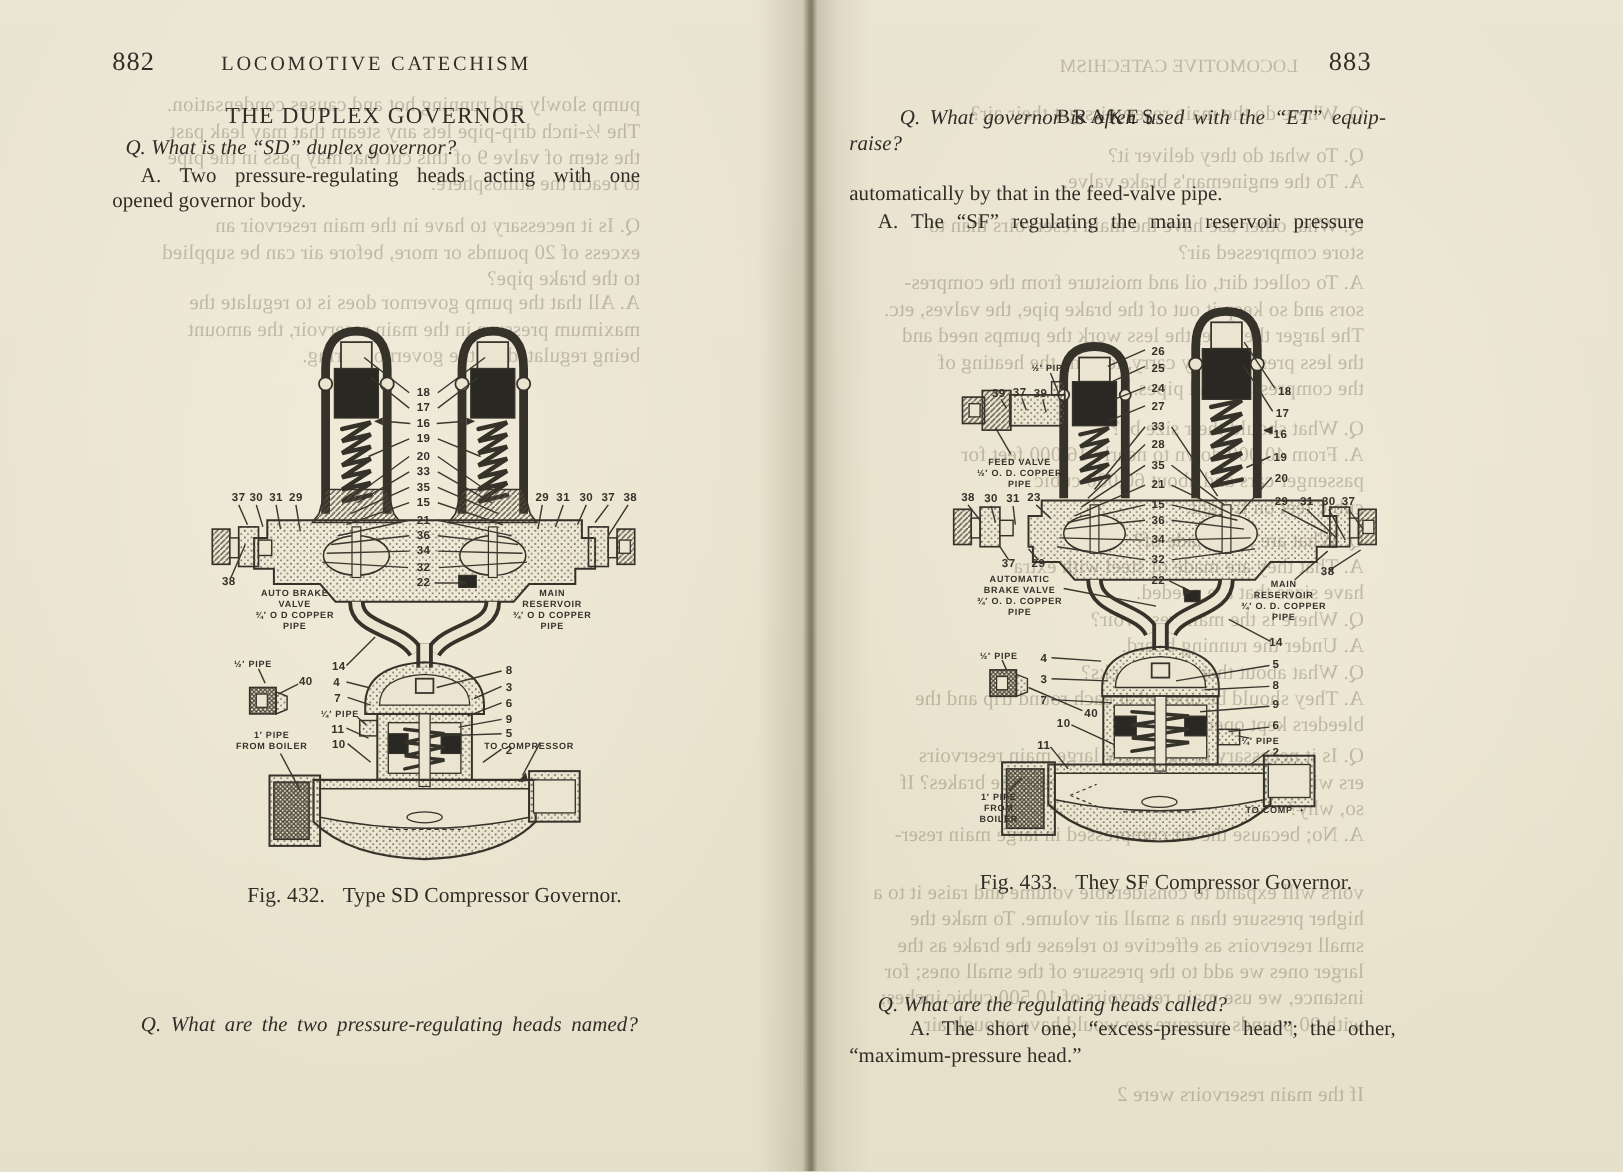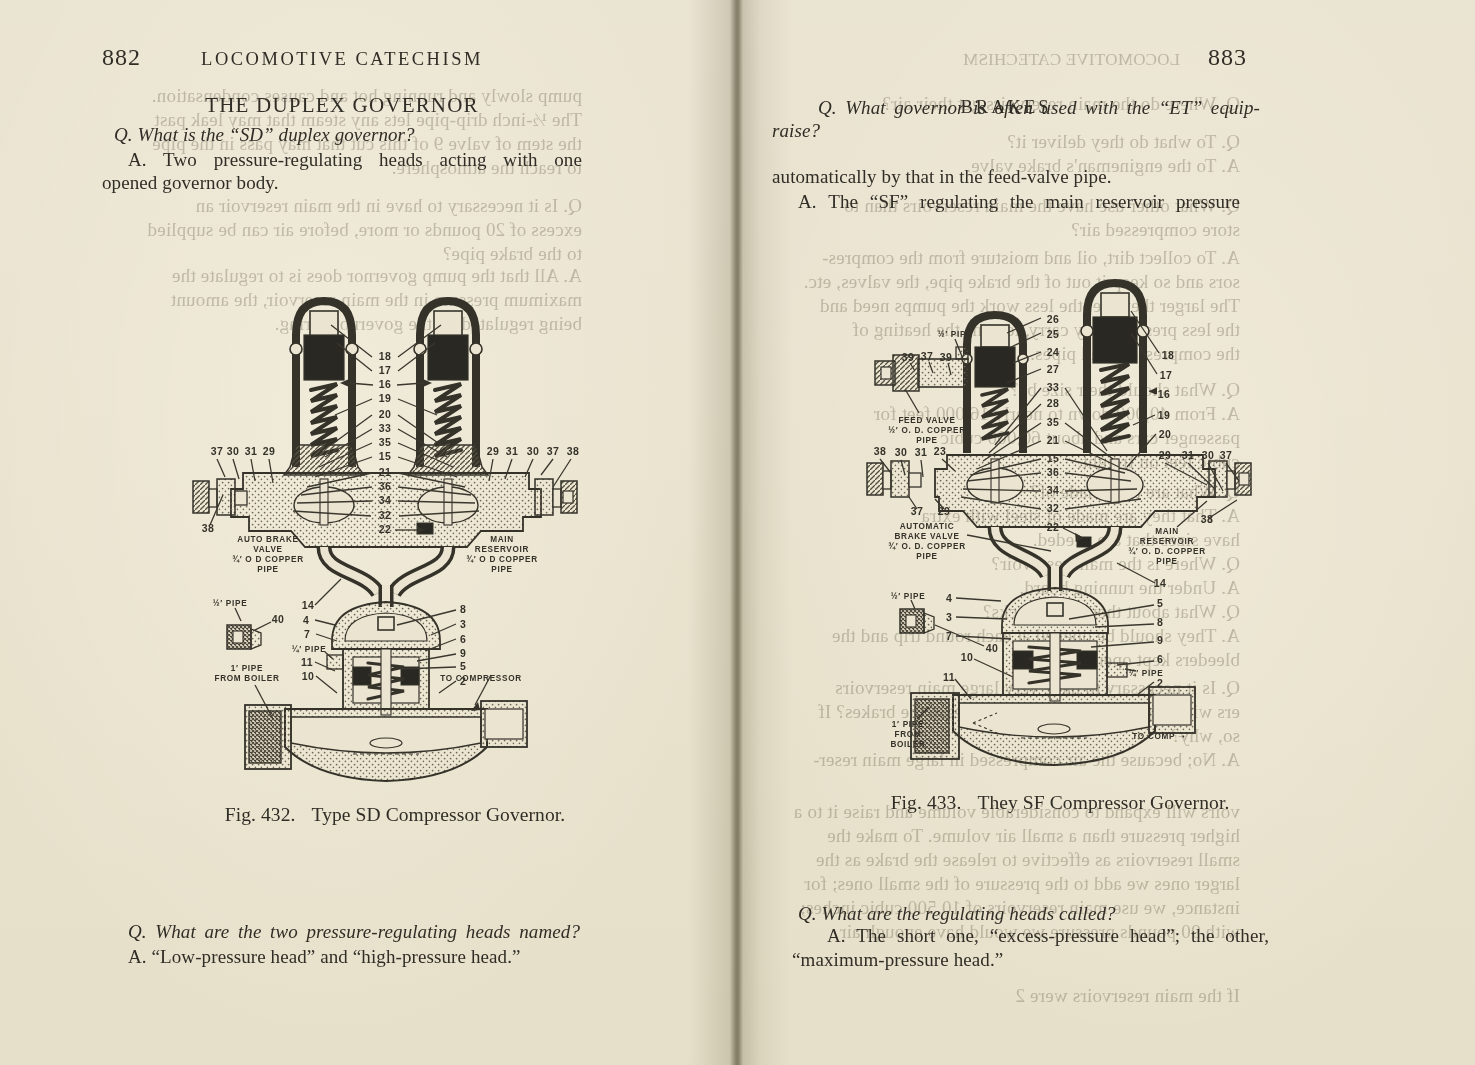--- a/index.html
+++ b/index.html
@@ -94,36 +94,35 @@
   <div class="txt sect center" style="left:102px;top:94px;width:480px;z-index:2;">THE DUPLEX GOVERNOR</div>
   <div class="txt ital indent" style="left:88px;top:123px;width:480px;z-index:2;">Q. What is the “SD” duplex governor?</div>
   <div class="txt just indent" style="left:102px;top:148px;width:480px;z-index:2;">A. Two pressure-regulating heads acting with one</div>
   <div class="txt" style="left:102px;top:171px;width:480px;z-index:2;">opened governor body.</div>
 
   <div class="txt caption center" style="left:185px;top:803px;width:420px;z-index:2;">
     <span>Fig. 432.</span><span class="gap"></span><span>Type SD Compressor Governor.</span>
   </div>
 
   <div class="txt ital indent just" style="left:102px;top:920px;width:478px;z-index:2;">Q. What are the two pressure-regulating heads named?</div>
-  <div class="txt indent" style="left:102px;top:945px;width:480px;z-index:2;">A. “Low-pressure head” and “high-pressure head.”</div>
 
   <div class="txt runhead center" style="left:772px;top:48px;width:468px;z-index:2;letter-spacing:3px;margin-top:48px;">BRAKES</div>
   <div class="txt pageno" style="left:1208px;top:46px;z-index:2;">883</div>
   <div class="txt ital indent just" style="left:792px;top:96px;width:468px;z-index:2;">Q. What governor is often used with the “ET” equip-</div>
   <div class="txt ital" style="left:772px;top:119px;width:468px;z-index:2;">raise?</div>
   <div class="txt just indent" style="left:772px;top:142px;width:468px;z-index:2;margin-top:48px;">A. The “SF” regulating the main reservoir pressure</div>
   <div class="txt" style="left:772px;top:165px;width:468px;z-index:2;">automatically by that in the feed-valve pipe.</div>
 
   <div class="txt caption center" style="left:850px;top:791px;width:420px;z-index:2;">
     <span>Fig. 433.</span><span class="gap"></span><span>They SF Compressor Governor.</span>
   </div>
 
   <div class="txt ital indent" style="left:772px;top:902px;width:468px;z-index:2;">Q. What are the regulating heads called?</div>
   <div class="txt just indent" style="left:801px;top:924px;width:468px;z-index:2;">A. The short one, “excess-pressure head”; the other,</div>
-  <div class="txt" style="left:772px;top:948px;width:468px;z-index:2;margin-left:20px;">“maximum-pressure head.”</div>
+  <div class="txt" style="left:772px;top:948px;width:468px;z-index:2;">“maximum-pressure head.”</div>
 
   <svg class="fig" style="left:185px;top:295px;z-index:2;" width="420" height="500" viewBox="0 0 420 500">
     <defs>
       <pattern id="stip" width="6" height="6" patternUnits="userSpaceOnUse">
         <circle cx="1.6" cy="1.6" r="0.9" fill="#6e6756"></circle>
         <circle cx="4.4" cy="4.4" r="0.8" fill="#6e6756"></circle>
       </pattern>
       <pattern id="hatch" width="5" height="5" patternUnits="userSpaceOnUse">
         <path d="M0,5 l5,-5" stroke="#55503f" stroke-width="1.3"></path>
       </pattern>

